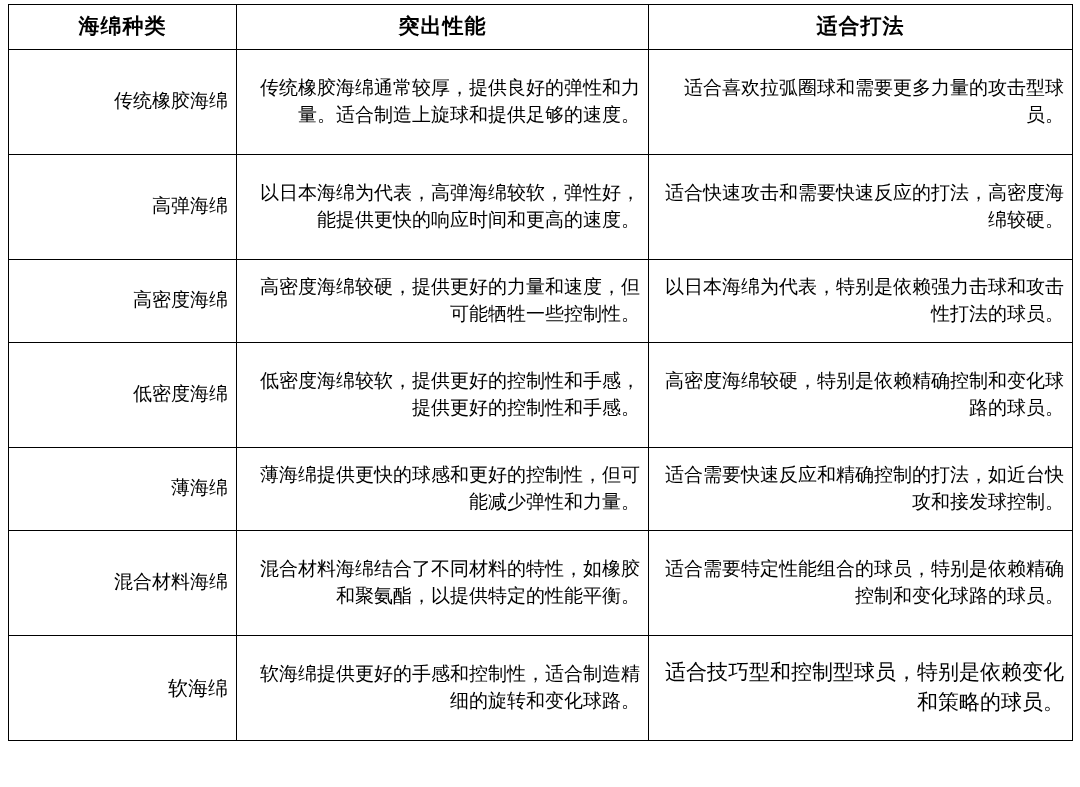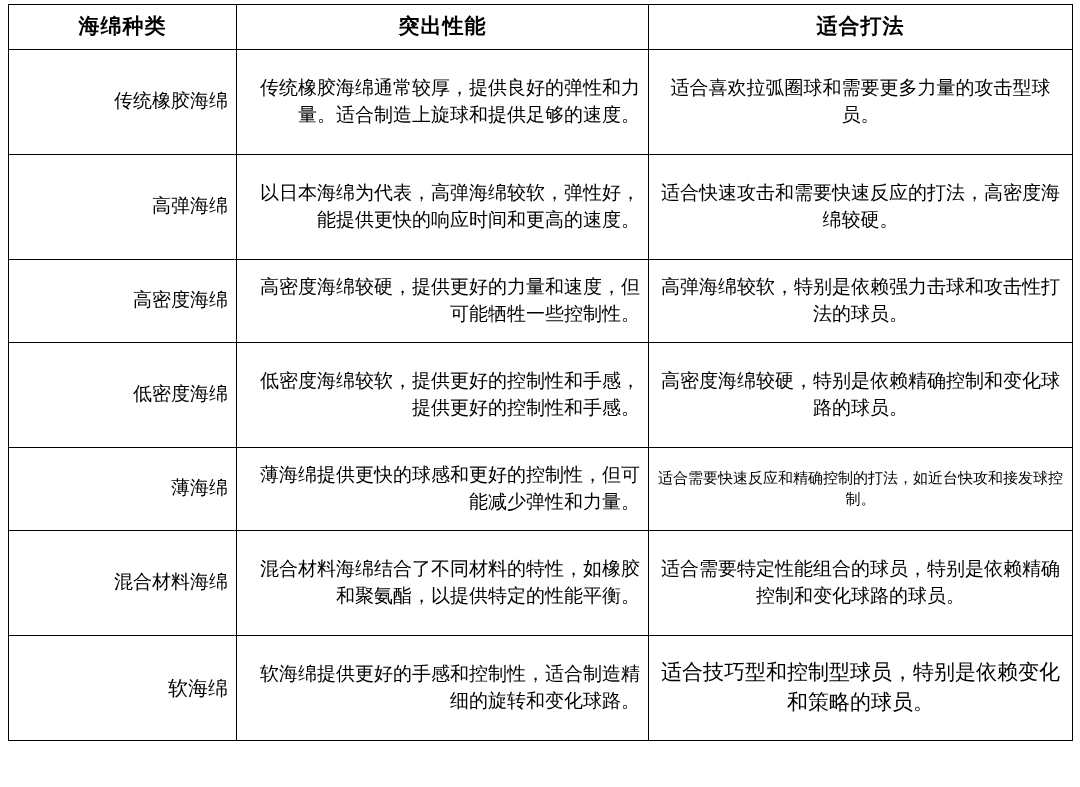--- a/index.html
+++ b/index.html
@@ -44,35 +44,35 @@
 
   td.cat {
     text-align: right;
     font-size: 19px;
   }
   td.perf {
     text-align: right;
     font-size: 19px;
   }
   td.style {
-    text-align: center;
+    text-align: right;
     font-size: 19px;
   }
   
   tr.r1 td { height: 92px; }
   tr.r2 td { height: 92px; }
   tr.r3 td { height: 70px; }
   tr.r4 td { height: 92px; }
   tr.r5 td { height: 70px; }
   tr.r6 td { height: 70px; }
   tr.r7 td { height: 92px; }
   tr.r8 td { height: 92px; }
   tr.r8 td.cat { font-size: 20px; }
   tr.r8 td.style { font-size: 21px; }
-  tr.r5 td.style, tr.r6 td.style { font-size: 15px; }
+  tr.r5 td.style, tr.r6 td.style { font-size: 19px; }
 </style>
 </head>
 <body>
 
 <div class="page">
   <table class="sponge-table">
     <colgroup>
       <col class="c1">
       <col class="c2">
       <col class="c3">
@@ -91,21 +91,21 @@
         <td class="style">适合喜欢拉弧圈球和需要更多力量的攻击型球员。</td>
       </tr>
       <tr class="r2">
         <td class="cat">高弹海绵</td>
         <td class="perf">以日本海绵为代表，高弹海绵较软，弹性好，能提供更快的响应时间和更高的速度。</td>
         <td class="style">适合快速攻击和需要快速反应的打法，高密度海绵较硬。</td>
       </tr>
       <tr class="r3">
         <td class="cat">高密度海绵</td>
         <td class="perf">高密度海绵较硬，提供更好的力量和速度，但可能牺牲一些控制性。</td>
-        <td class="style">高弹海绵较软，特别是依赖强力击球和攻击性打法的球员。</td>
+        <td class="style">以日本海绵为代表，特别是依赖强力击球和攻击性打法的球员。</td>
       </tr>
       <tr class="r4">
         <td class="cat">低密度海绵</td>
         <td class="perf">低密度海绵较软，提供更好的控制性和手感，提供更好的控制性和手感。</td>
         <td class="style">高密度海绵较硬，特别是依赖精确控制和变化球路的球员。</td>
       </tr>
       <tr class="r5">
         <td class="cat">薄海绵</td>
         <td class="perf">薄海绵提供更快的球感和更好的控制性，但可能减少弹性和力量。</td>
         <td class="style">适合需要快速反应和精确控制的打法，如近台快攻和接发球控制。</td>

